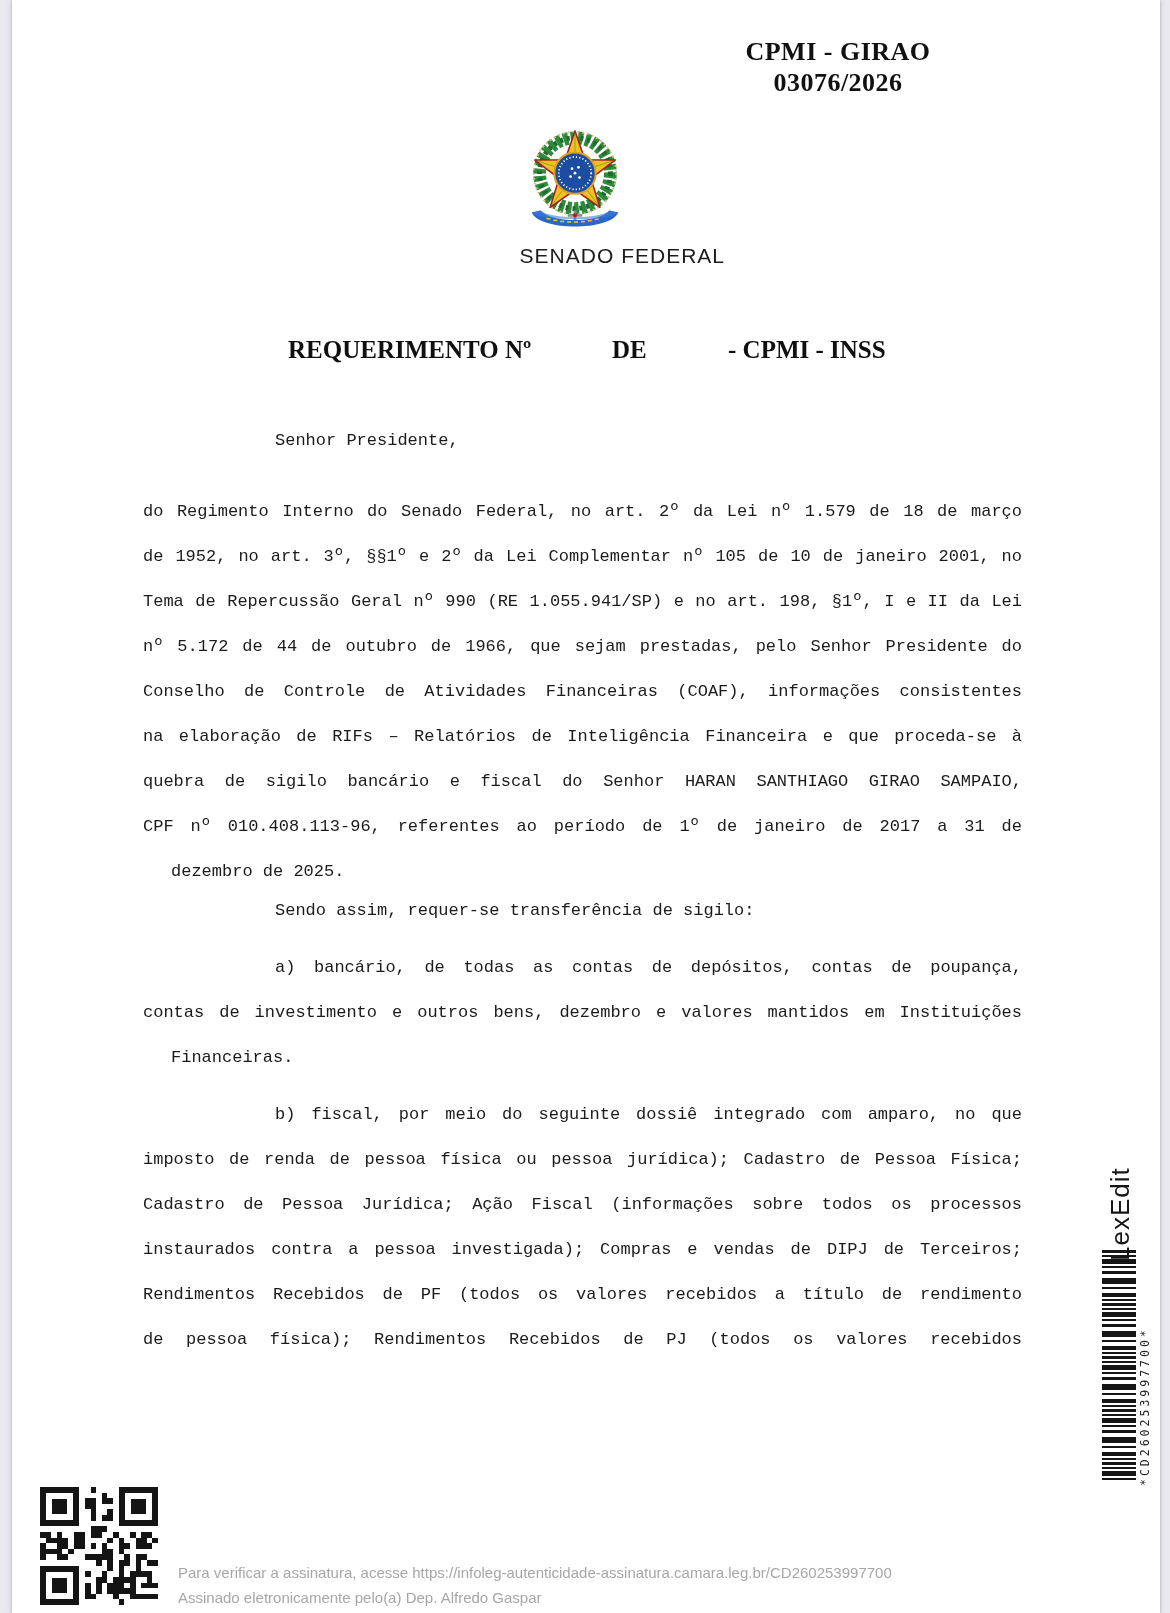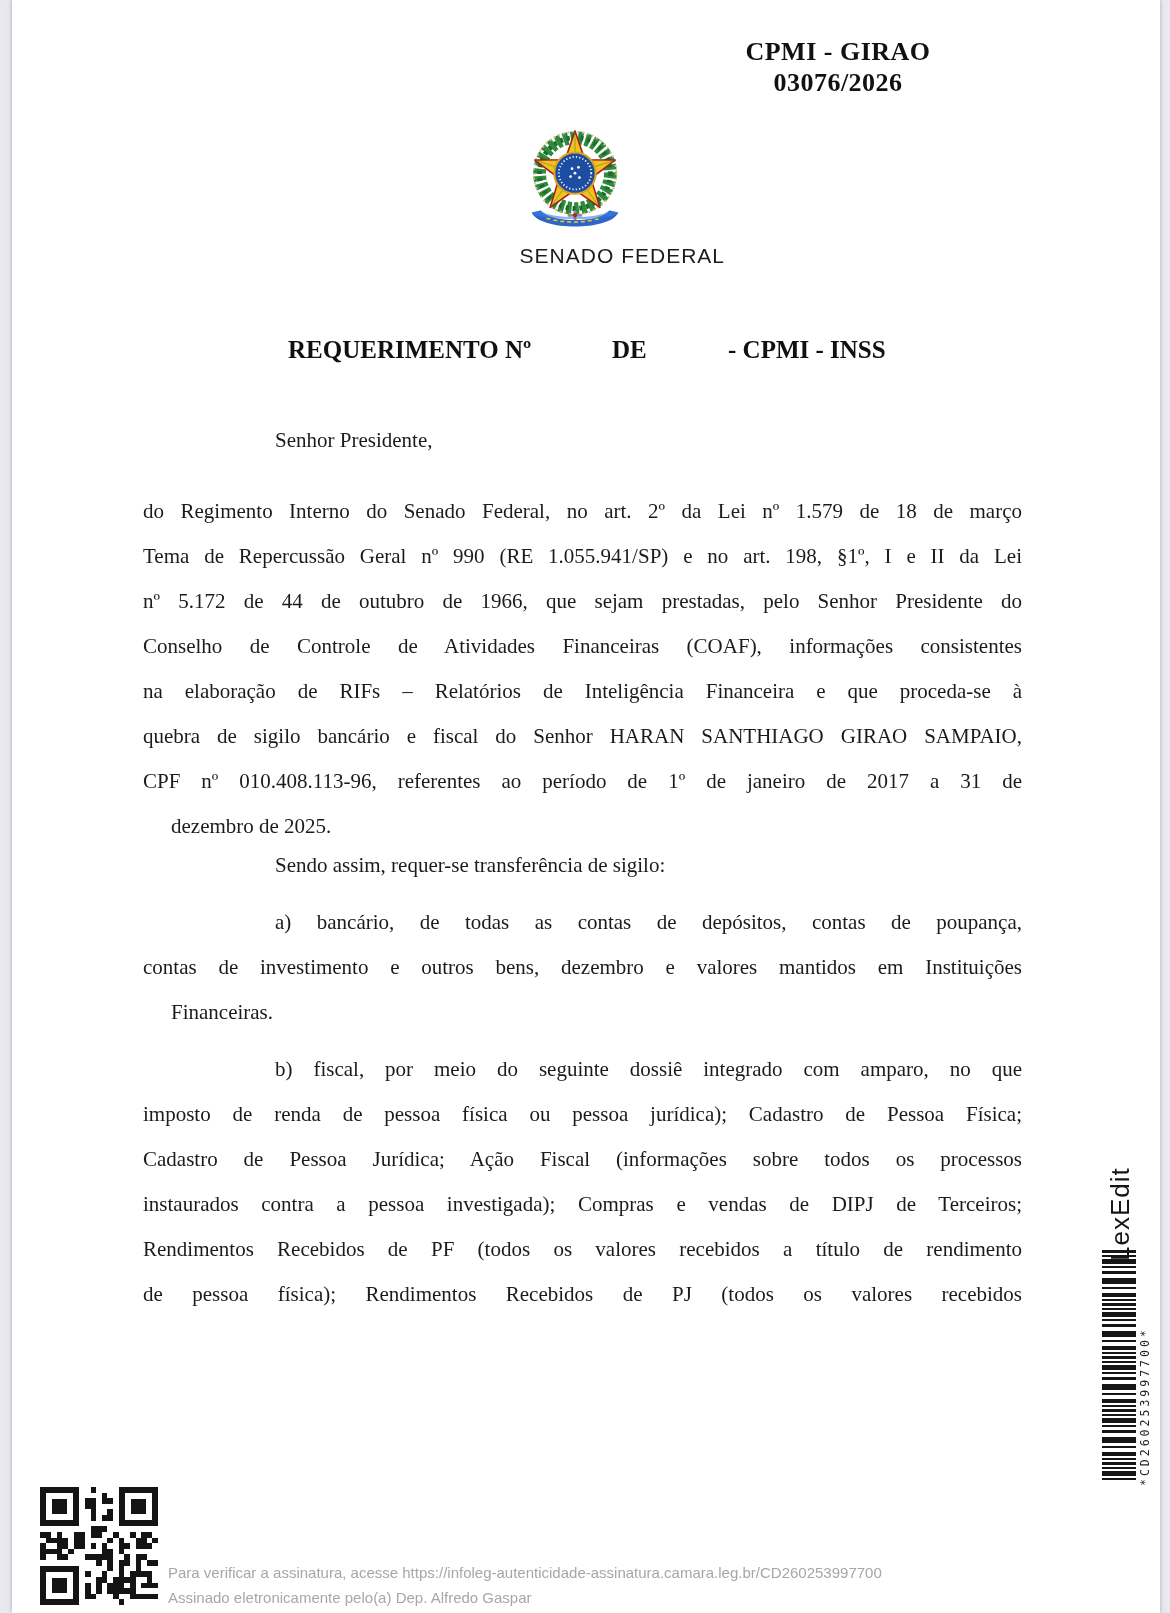--- a/index.html
+++ b/index.html
@@ -26,21 +26,21 @@
     position:absolute;top:244px;left:413px;width:300px;text-align:right;
     font-family:"Liberation Sans",sans-serif;font-size:21px;color:#1c1c1c;
     letter-spacing:1px;
   }
   
   .doc-title{position:absolute;top:336px;left:0;width:100%;height:34px;
     font-weight:bold;font-size:25px;color:#101010;}
   .doc-title span{position:absolute;top:0;white-space:nowrap;}
   .t1{left:276px;} .t2{left:600px;} .t3{left:716px;}
   
-  .body-text{position:absolute;left:131px;top:418px;width:879px;font-size:21px;}
+  .body-text{position:absolute;left:131px;top:418px;width:879px;font-size:17px;font-family:Liberation Mono, monospace;}
   .line{height:45px;line-height:45px;text-align:justify;text-align-last:justify;overflow:hidden;white-space:nowrap;}
   .line.last{text-align-last:left;margin-left:28px;}
   .line.indent{text-indent:132px;}
   .salutation{height:45px;line-height:45px;text-indent:132px;}
   .para1{margin-top:26px;}
   .para2{margin-top:-6px;height:45px;line-height:45px;text-indent:132px;}
   .para3{margin-top:12px;}
   .para4{margin-top:12px;}
   
   .lexedit{
@@ -59,21 +59,21 @@
   }
   
   .qr{position:absolute;left:28px;top:1487px;width:118px;height:118px;background:#fff;}
   .qr-modules{position:absolute;inset:0;display:grid;
     grid-template-rows:repeat(21,1fr);grid-template-columns:repeat(21,1fr);}
   .qr-modules .on{background:#141414;}
   .finder{position:absolute;width:27px;height:27px;border:6px solid #141414;box-sizing:content-box;}
   .finder .dot{width:15px;height:15px;margin:6px;background:#141414;}
   .f-tl{left:0;top:0;} .f-tr{right:0;top:0;} .f-bl{left:0;bottom:0;}
   .footer-text{
-    position:absolute;left:156px;top:1560px;
+    position:absolute;left:166px;top:1560px;
     font-family:"Liberation Sans",sans-serif;font-size:15px;color:#a7a7a7;
     line-height:25px;
   }
 </style>
 </head>
 <body>
 
 <div class="page">
 
   <div class="doc-number">
@@ -122,20 +122,21 @@
     <span class="t1">REQUERIMENTO Nº</span>
     <span class="t2">DE</span>
     <span class="t3">- CPMI - INSS</span>
   </div>
 
   <div class="body-text">
     <div class="salutation">Senhor Presidente,</div>
 
     <div class="para1">
       <div class="line">do Regimento Interno do Senado Federal, no art. 2º da Lei nº 1.579 de 18 de março</div>
+      <div class="line">de 1952, no art. 3º, §§1º e 2º da Lei Complementar nº 105 de 10 de janeiro 2001, no</div>
       <div class="line">Tema de Repercussão Geral nº 990 (RE 1.055.941/SP) e no art. 198, §1º, I e II da Lei</div>
       <div class="line">nº 5.172 de 44 de outubro de 1966, que sejam prestadas, pelo Senhor Presidente do</div>
       <div class="line">Conselho de Controle de Atividades Financeiras (COAF), informações consistentes</div>
       <div class="line">na elaboração de RIFs – Relatórios de Inteligência Financeira e que proceda-se à</div>
       <div class="line">quebra de sigilo bancário e fiscal do Senhor HARAN SANTHIAGO GIRAO SAMPAIO,</div>
       <div class="line">CPF nº 010.408.113-96, referentes ao período de 1º de janeiro de 2017 a 31 de</div>
       <div class="line last">dezembro de 2025.</div>
     </div>
 
     <div class="para2">Sendo assim, requer-se transferência de sigilo:</div>

